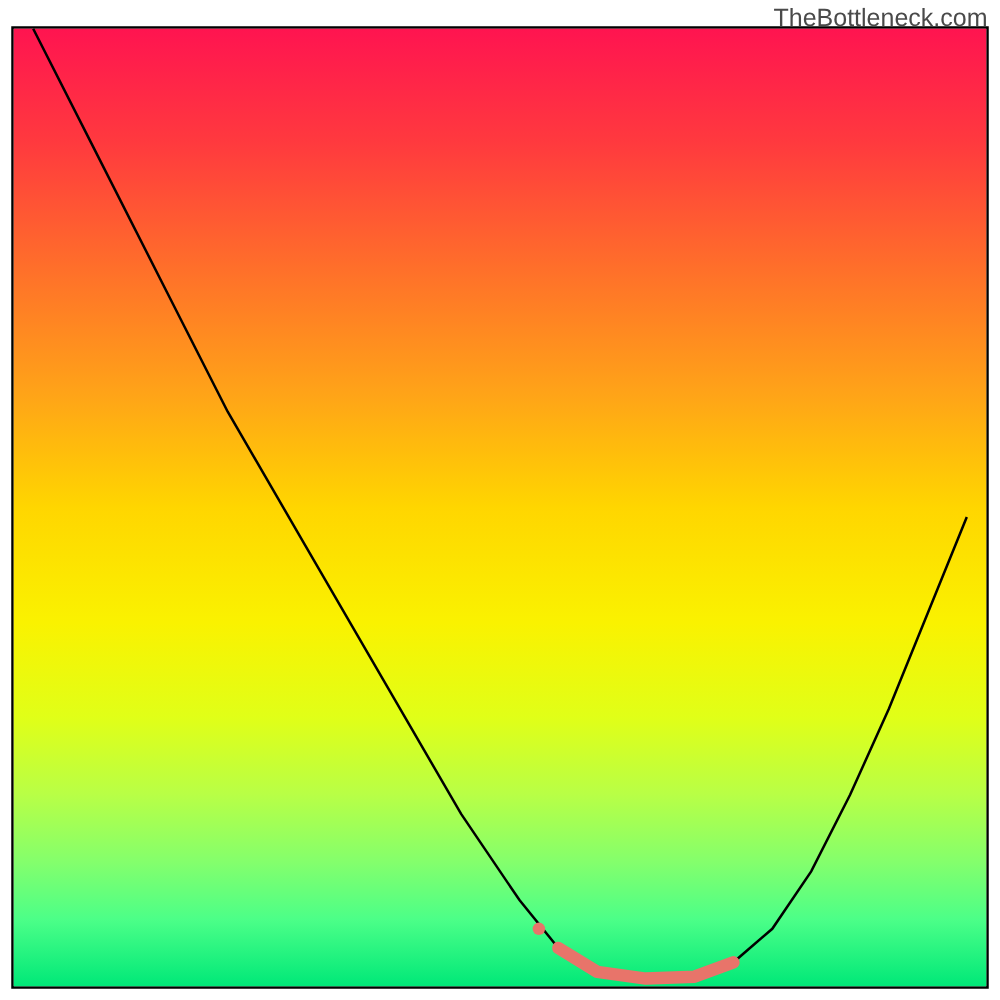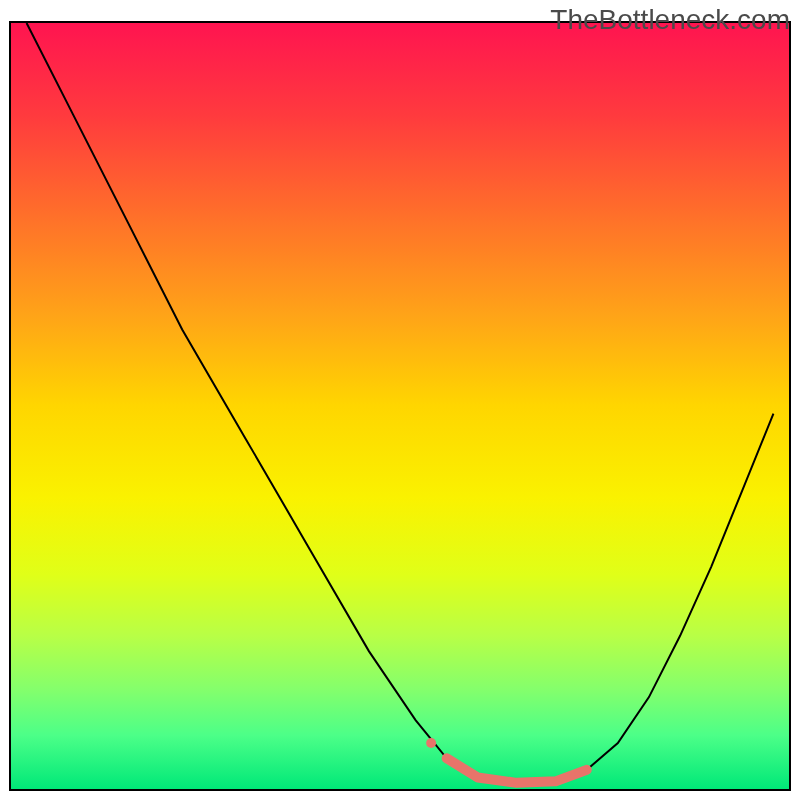--- a/index.html
+++ b/index.html
@@ -14,21 +14,21 @@
     position: absolute;
     top: 0;
     left: 0;
     width: 800px;
     height: 800px;
   }
   .watermark {
     position: absolute;
     top: 4px;
     right: 10px;
-    font-size: 28px;
+    font-size: 20px;
     color: #4a4a4a;
     font-weight: 500;
     z-index: 10;
   }
 </style>
 </head>
 <body>
 
 <div class="watermark">TheBottleneck.com</div>
 

